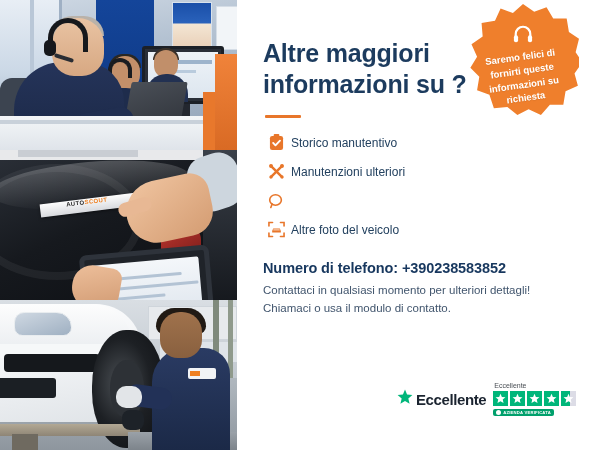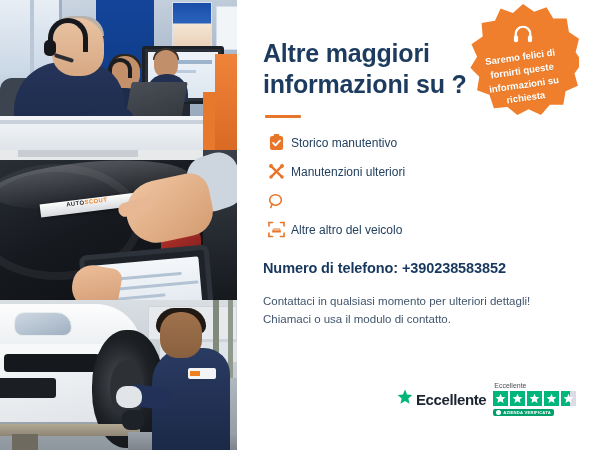--- a/index.html
+++ b/index.html
@@ -282,21 +282,21 @@
     font-size: 12px; color: #23415f; padding-left: 2px;
   }
 
   
   .phone-title {
     margin-top: 20px;
     font-size: 14.5px; font-weight: bold; color: #17375e;
     letter-spacing: -.1px;
   }
   .phone-sub {
-    margin-top: 17px;
+    margin-top: 6px;
     font-size: 11.5px; color: #41556d; line-height: 1.55;
   }
 
   
   .tp-wrap {
     position: absolute;
     left: 160px; bottom: 34px;
     display: flex; align-items: center; gap: 7px;
   }
   .tp-logo { display: flex; align-items: center; gap: 3px; }
@@ -470,21 +470,21 @@
       </li>
 
       <li>
         <span class="f-icon">
           <svg width="17" height="17" viewBox="0 0 18 18" aria-hidden="true">
             <path d="M1 5.2V1.6h3.8M13.2 1.6H17v3.6M17 12.8v3.6h-3.8M4.8 16.4H1v-3.6" stroke="#e8762a" stroke-width="1.7" fill="none" stroke-linecap="round"></path>
             <path d="M4.4 10.6l1.1-2.6h7l1.1 2.6v1.6H4.4z" fill="#e8762a"></path>
             <rect x="5.6" y="8.6" width="6.8" height="1.5" fill="#ffffff" opacity=".55"></rect>
           </svg>
         </span>
-        <span class="f-label">Altre altro del veicolo</span>
+        <span class="f-label">Altre foto del veicolo</span>
       </li>
 
 
     </ul>
 
     <div class="phone-title">Numero di telefono: +390238583852</div>
     <div class="phone-sub">
       <div>Contattaci in qualsiasi momento per ulteriori dettagli!</div>
       <div>Chiamaci o usa il modulo di contatto.</div>
     </div>

